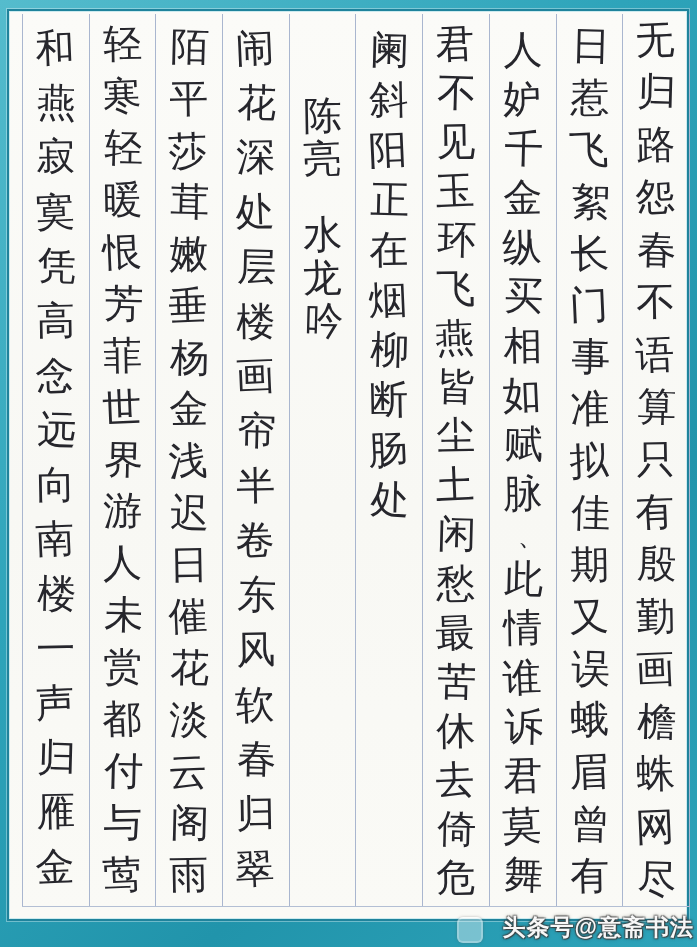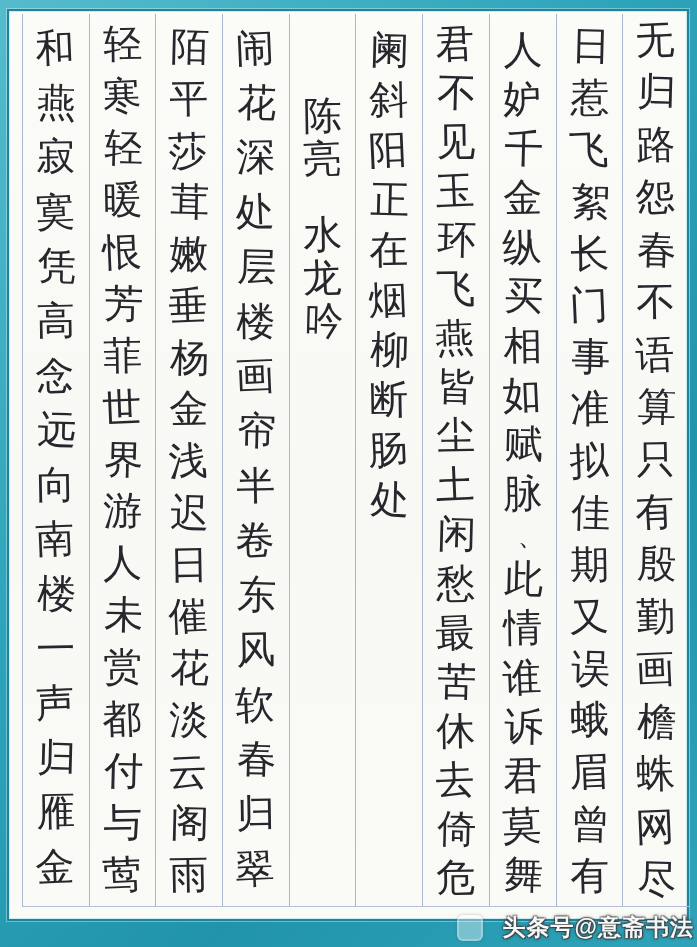--- a/index.html
+++ b/index.html
@@ -57,21 +57,21 @@
   }
   .char.j1 { transform: rotate(-2.5deg) translateX(-1px); }
   .char.j2 { transform: rotate(1.5deg) translateX(1px); }
   .char.j3 { transform: rotate(-1deg); }
   .char.mark { font-size: 26px; transform: translateX(8px); }
   .spacer { height: 30px; flex: 0 0 auto; }
   .watermark {
     position: absolute;
     right: 3px; bottom: 4px;
     display: flex;
-    align-items: center;
+    align-items: flex-end;
     gap: 20px;
     z-index: 5;
   }
   .wm-logo {
     display: inline-block;
     width: 26px; height: 26px;
     border-radius: 6px;
     background: rgba(255,255,255,0.38);
     box-shadow: inset 0 0 0 2px rgba(255,255,255,0.25), 0 0 3px rgba(90,90,90,0.4);
   }

